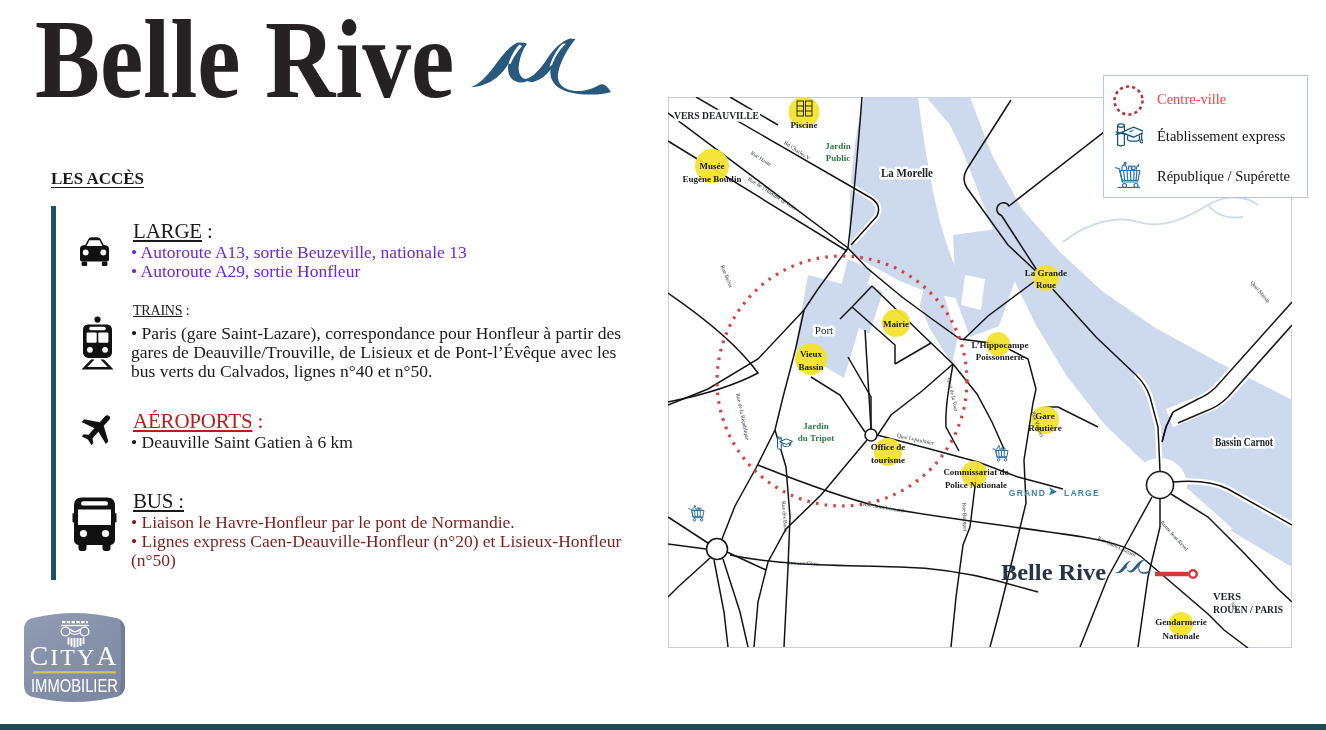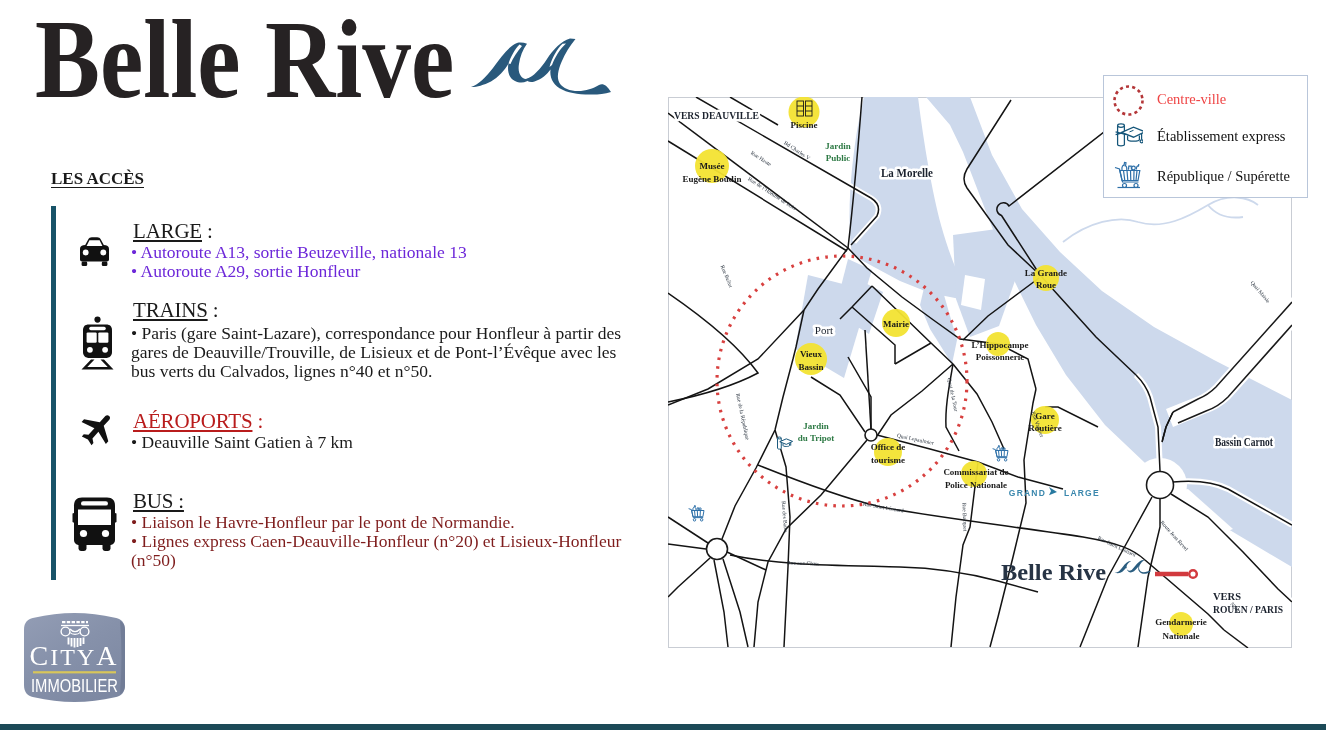--- a/index.html
+++ b/index.html
@@ -39,31 +39,31 @@
   <circle cx="18.5" cy="3.6" r="3.1" fill="#111"></circle>
   <path fill="#111" d="M10,8.5 C5.6,8.5 4,10.6 4,14.5 L4,36 C4,39.9 6.6,42 10.5,42 L26.5,42 C30.4,42 33,39.9 33,36 L33,14.5 C33,10.6 31.4,8.5 27,8.5 Z"></path>
   <rect x="10.2" y="10.8" width="16.6" height="3.4" rx="1.7" fill="#fff"></rect>
   <rect x="7.6" y="16.4" width="10.1" height="10.4" rx="1.2" fill="#fff"></rect>
   <rect x="19.3" y="16.4" width="10.1" height="10.4" rx="1.2" fill="#fff"></rect>
   <circle cx="10.9" cy="33.8" r="2.9" fill="#fff"></circle>
   <circle cx="26.1" cy="33.8" r="2.9" fill="#fff"></circle>
   <path fill="#111" d="M12,43.5 L2.5,53.5 L34.5,53.5 L25,43.5 L21.5,43.5 L28.7,51 L8.3,51 L15.5,43.5 Z"></path>
 </svg>
 
-<div class="abs" style="left:133px;top:300px;font-size:21px;line-height:21px;color:#1a1a1a;letter-spacing:-0.2px;"><span style="text-decoration:underline;">TRAINS</span> :</div>
+<div class="abs" style="left:133px;top:300px;font-size:14px;line-height:21px;color:#1a1a1a;letter-spacing:-0.2px;"><span style="text-decoration:underline;">TRAINS</span> :</div>
 <div class="abs" style="left:131px;top:324px;width:500px;font-size:17.5px;line-height:19.2px;color:#1a1a1a;">• Paris (gare Saint-Lazare), correspondance pour Honfleur à partir des gares de Deauville/Trouville, de Lisieux et de Pont-l’Évêque avec les bus verts du Calvados, lignes n°40 et n°50.</div>
 
 <svg class="abs" style="left:78px;top:407px;" width="40" height="44" viewBox="0 0 24 24">
   <g transform="rotate(42 12 12)">
   <path fill="#111" d="M21.5 15.5v-2.2l-8.2-5V3.3C13.3 2.4 12.6 1.7 11.7 1.7S10.1 2.4 10.1 3.3v5L1.9 13.3v2.2l8.2-2.4v5.3l-2.3 1.7v1.7l3.9-1.1 3.9 1.1v-1.7l-2.3-1.7v-5.3l8.2 2.4z"></path>
   </g>
 </svg>
 
 <div class="abs" style="left:133px;top:411px;font-size:21px;line-height:21px;color:#b91c1c;letter-spacing:-0.2px;"><span style="text-decoration:underline;">AÉROPORTS</span> :</div>
-<div class="abs" style="left:131px;top:433px;width:520px;font-size:17.5px;line-height:19px;color:#1a1a1a;">• Deauville Saint Gatien à 7 km</div>
+<div class="abs" style="left:131px;top:433px;width:520px;font-size:17.5px;line-height:19px;color:#1a1a1a;">• Deauville Saint Gatien à 6 km</div>
 
 <svg class="abs" style="left:72px;top:496px;" width="45" height="55" viewBox="0 0 45 55">
   <path fill="#111" d="M10,1.5 C4.5,1.5 2,4.5 2,9.5 L2,44 C2,46.8 4.2,49 7,49 L38,49 C40.8,49 43,46.8 43,44 L43,9.5 C43,4.5 40.5,1.5 35,1.5 Z"></path>
   <rect x="9" y="5.2" width="27" height="4.4" rx="2.2" fill="#fff"></rect>
   <path fill="#fff" d="M6,13.5 L39,13.5 L39,29 L6,29 Z"></path>
   <circle cx="11.5" cy="37.5" r="3.6" fill="#fff"></circle>
   <circle cx="33.5" cy="37.5" r="3.6" fill="#fff"></circle>
   <rect x="6.5" y="46" width="8" height="9" rx="2.4" fill="#111"></rect>
   <rect x="30.5" y="46" width="8" height="9" rx="2.4" fill="#111"></rect>
   <path fill="#111" d="M2,17 L0.5,17.6 L0.5,26 L2,26.8 Z M43,17 L44.5,17.6 L44.5,26 L43,26.8 Z"></path>

